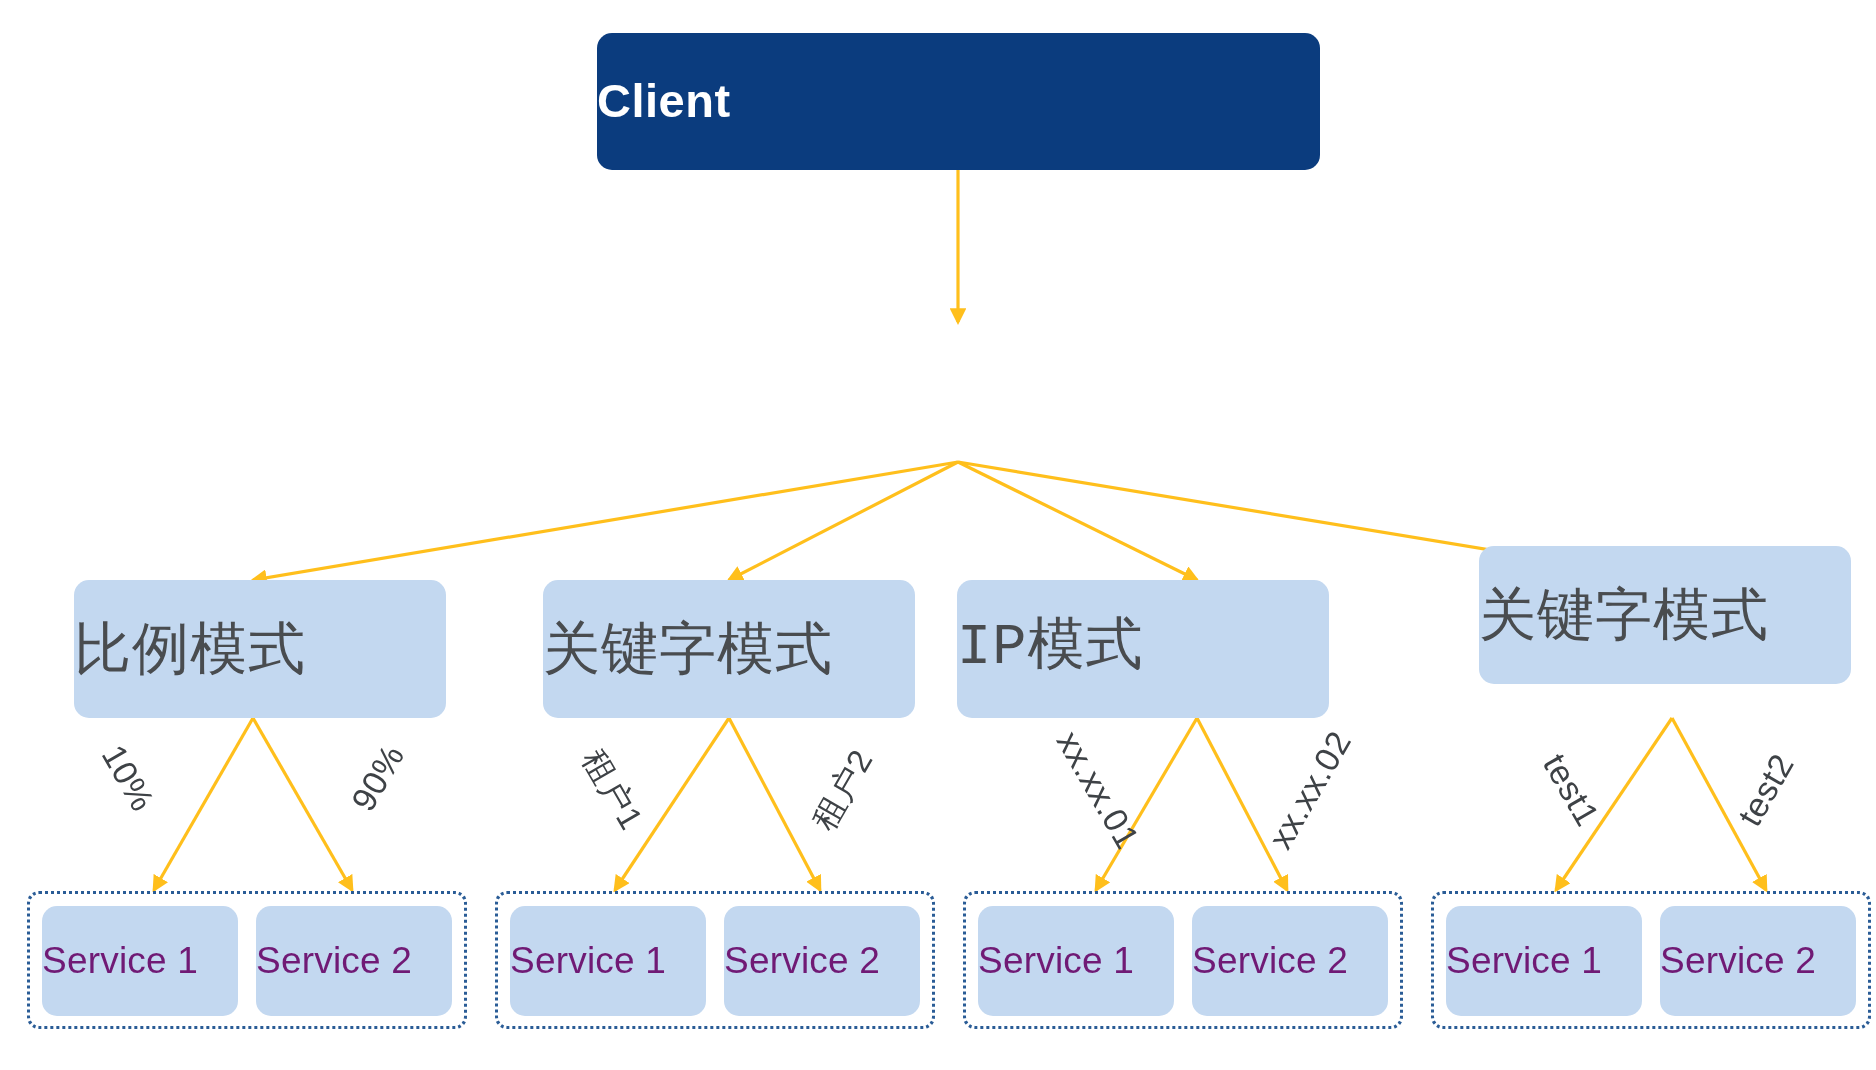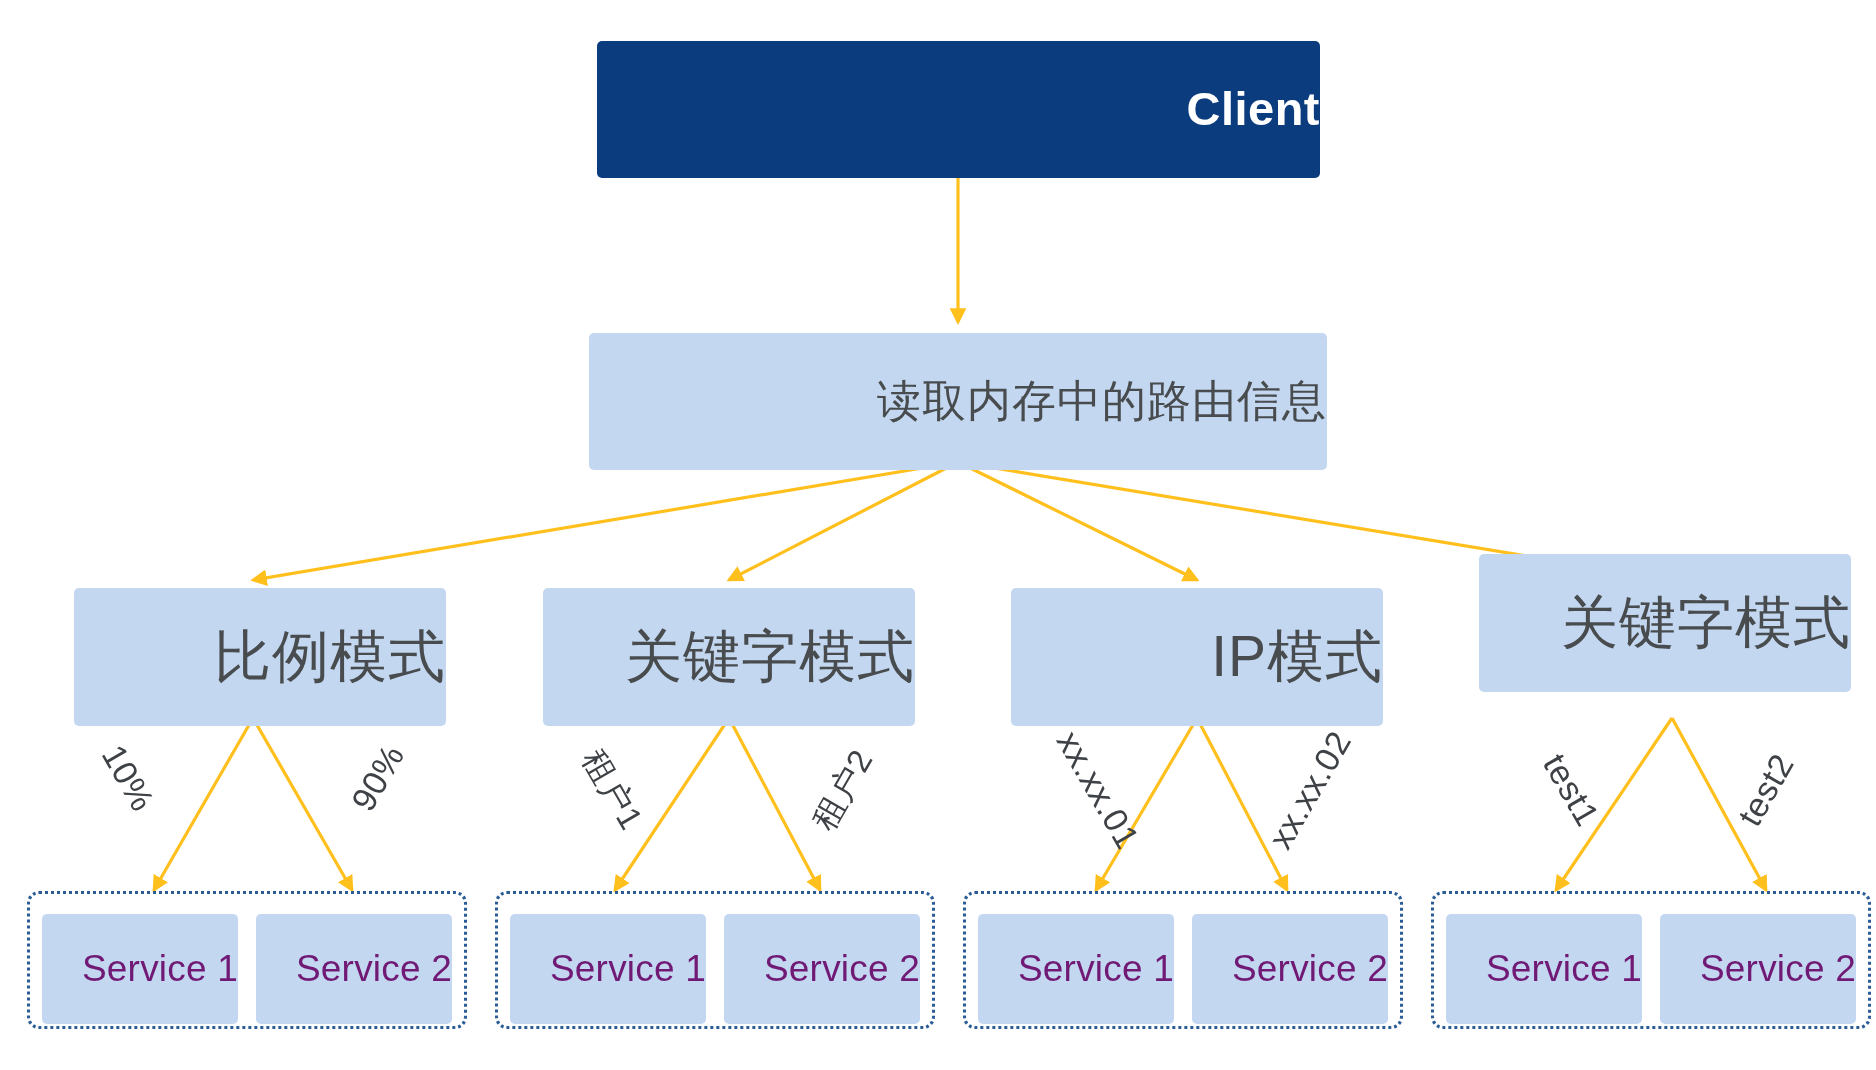--- a/index.html
+++ b/index.html
@@ -23,26 +23,25 @@
     left: 0;
     top: 0;
     width: 1876px;
     height: 1070px;
     pointer-events: none;
   }
   .node {
     position: absolute;
     display: flex;
     align-items: center;
-    justify-content: flex-end;
+    justify-content: flex-start;
     box-sizing: border-box;
-    border-radius: 5px;
+    border-radius: 15px;
     text-align: center;
     line-height: 1.15;
-    margin-top: 8px;
   }
   .node-client {
     background: #0b3c7e;
     color: #ffffff;
     font-weight: bold;
     font-size: 47px;
     letter-spacing: 0.5px;
   }
   .node-router {
     background: #c3d8f0;
@@ -108,31 +107,28 @@
     <line x1="1197" y1="718" x2="1287" y2="890" stroke="#FFBF1C" stroke-width="3.2" marker-end="url(#arrowhead)"></line>
 
     <line x1="1672" y1="718" x2="1556" y2="890" stroke="#FFBF1C" stroke-width="3.2" marker-end="url(#arrowhead)"></line>
     <line x1="1672" y1="718" x2="1766" y2="890" stroke="#FFBF1C" stroke-width="3.2" marker-end="url(#arrowhead)"></line>
   </svg>
 
   <div class="node node-client" style="left:597px; top:33px; width:723px; height:137px;">
     <span>Client</span>
   </div>
 
-  <div class="node node-router" style="left:589px; top:325px; width:738px; height:137px;">
-    <span>读取内存中的路由信息</span>
-  </div>
 
   <div class="node node-mode" style="left:74px; top:580px; width:372px; height:138px;">
     <span>比例模式</span>
   </div>
   <div class="node node-mode" style="left:543px; top:580px; width:372px; height:138px;">
     <span>关键字模式</span>
   </div>
-  <div class="node node-mode" style="left:1011px; top:580px; width:372px; height:138px;">
+  <div class="node node-mode" style="left:957px; top:580px; width:372px; height:138px;font-family:Liberation Mono, monospace;">
     <span>IP模式</span>
   </div>
   <div class="node node-mode" style="left:1479px; top:546px; width:372px; height:138px;">
     <span>关键字模式</span>
   </div>
 
   <div class="edge-label" style="left:128px; top:778px; transform:translate(-50%,-50%) rotate(60deg);">10%</div>
   <div class="edge-label" style="left:378px; top:778px; transform:translate(-50%,-50%) rotate(-60deg);">90%</div>
 
   <div class="edge-label cjk" style="left:612px; top:790px; transform:translate(-50%,-50%) rotate(60deg);">租户1</div>

